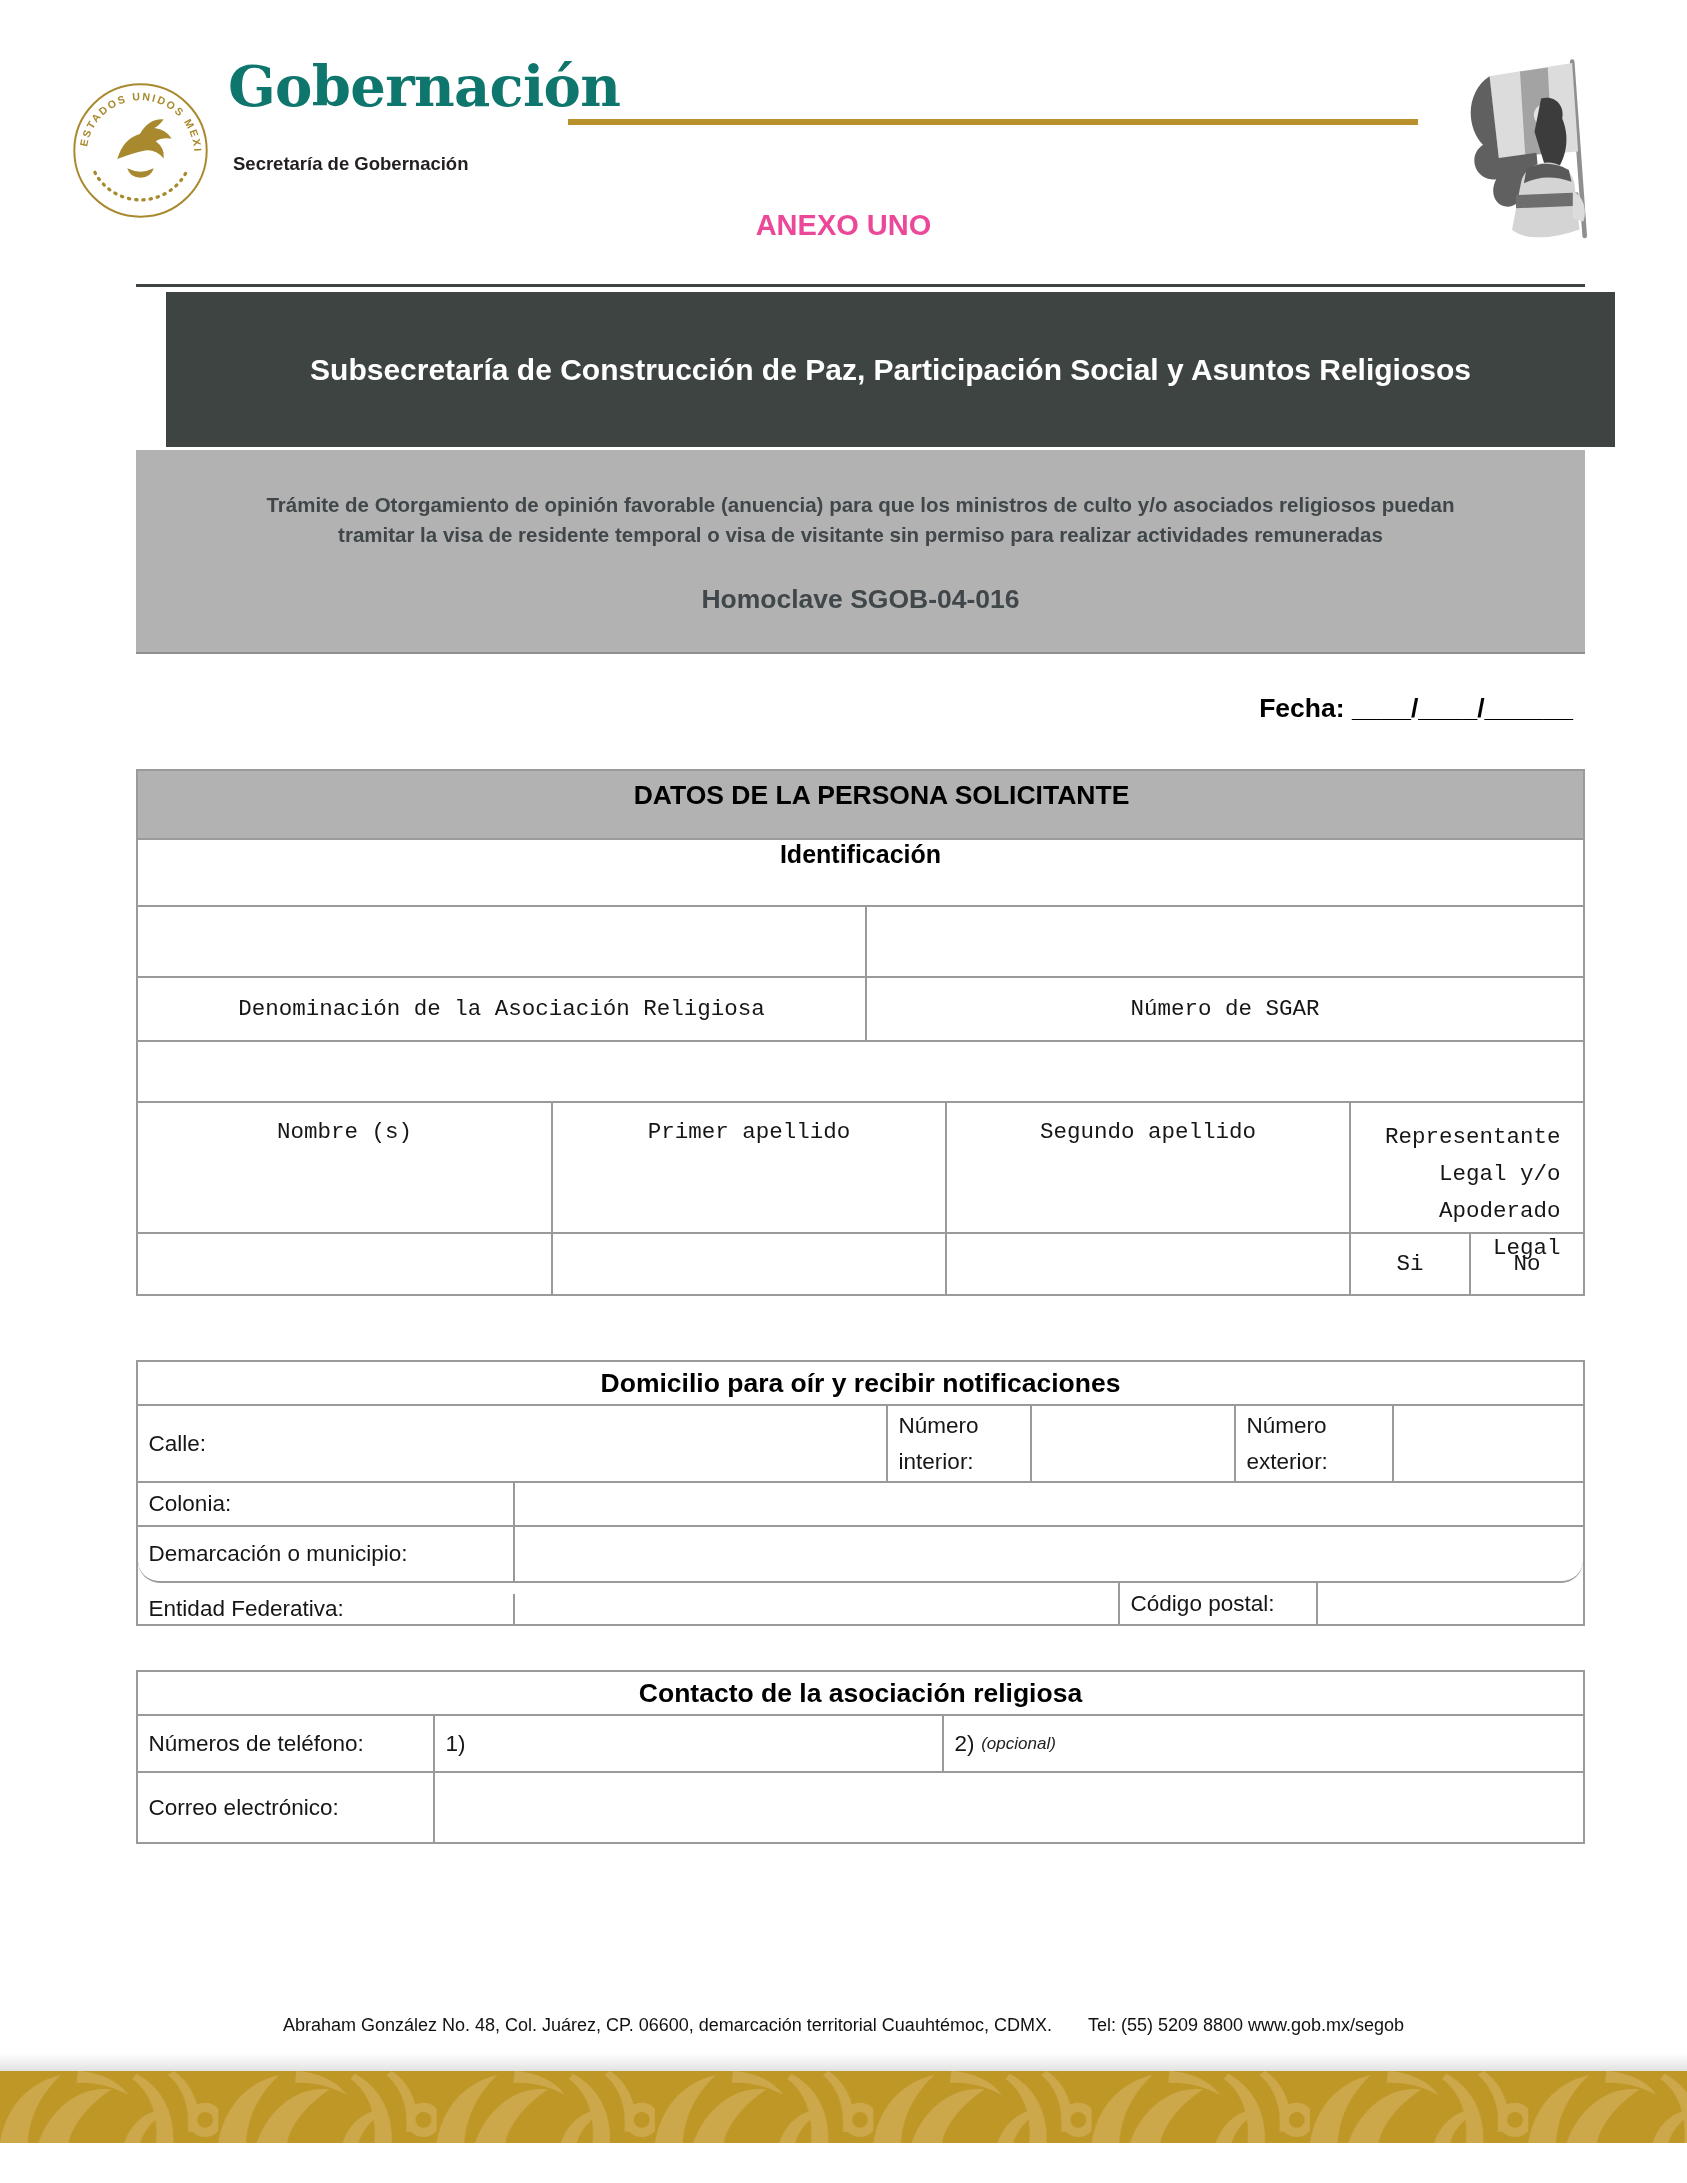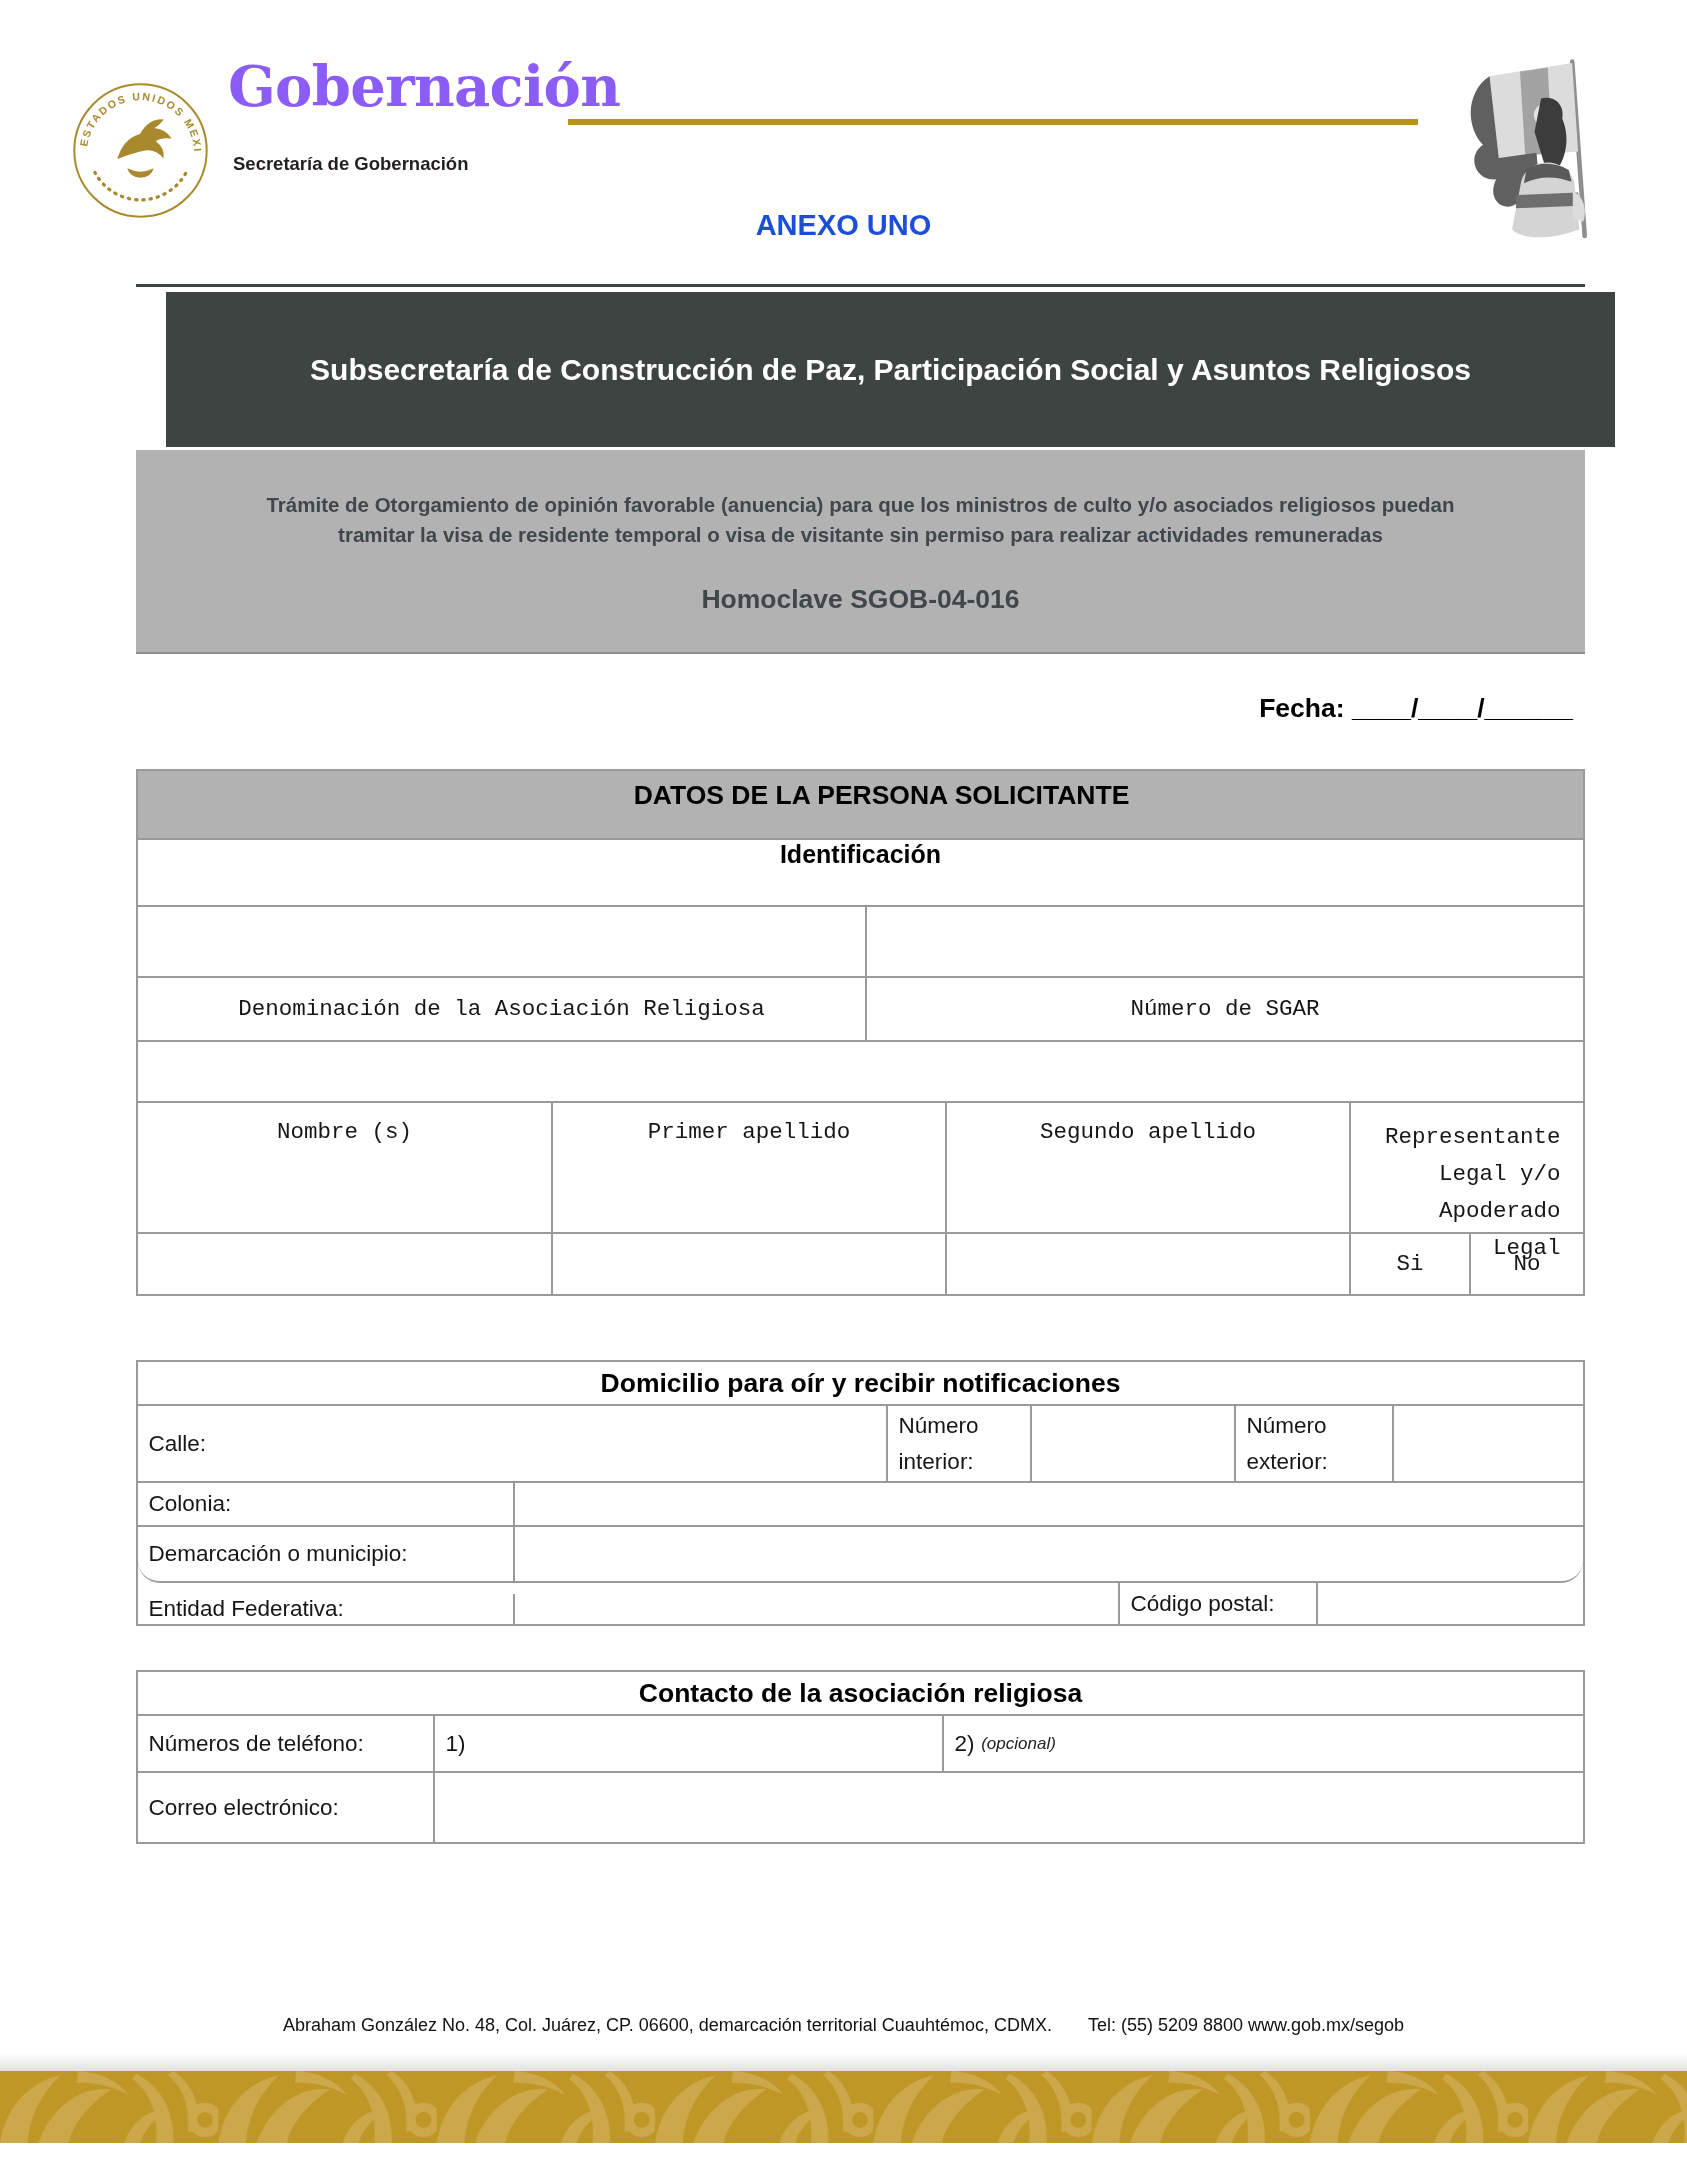--- a/index.html
+++ b/index.html
@@ -8,26 +8,26 @@
     position:relative;
     width:1687px;height:2183px;
     background:#ffffff;
     font-family:"Liberation Sans",sans-serif;
     color:#1b1b1b;
     overflow:hidden;
   }
   
   .seal{position:absolute;left:71px;top:81px;width:139px;height:139px;}
   .brand{position:absolute;left:228px;top:56px;font-family:"DejaVu Serif",serif;
-         font-weight:bold;font-size:56px;line-height:1.1;color:#8b5cf6;letter-spacing:-0.7px;}
+         font-weight:bold;font-size:56px;line-height:1.1;color:#0f766e;letter-spacing:-0.7px;}
   .brand-sub{position:absolute;left:233px;top:153px;font-size:18.5px;font-weight:bold;color:#231f20;}
   .gold-line{position:absolute;left:568px;top:119px;width:850px;height:6px;background:#b8912c;}
   .flag-art{position:absolute;left:1442px;top:52px;width:185px;height:189px;}
   .anexo{position:absolute;left:0;top:209px;width:100%;text-align:center;
-         font-size:29px;font-weight:bold;color:#1d4ed8;}
+         font-size:29px;font-weight:bold;color:#ec4899;}
   
   .bar-topline{position:absolute;left:136px;top:284px;width:1449px;height:3.3px;background:#3d4442;}
   .dark-bar{position:absolute;left:136px;top:292px;width:1449px;height:155px;background:#3d4442;
             display:flex;align-items:center;justify-content:center;margin-left:30px;}
   .dark-bar .t{color:#ffffff;font-size:30px;font-weight:bold;white-space:nowrap;}
   .gray-band{position:absolute;left:136px;top:450px;width:1449px;height:204px;background:#b3b2b2;
              border-bottom:2px solid #8f8f8f;text-align:center;padding-top:40px;}
   .gray-band .l{font-size:20.5px;font-weight:bold;color:#40474a;line-height:30px;white-space:nowrap;}
   .gray-band .h{margin-top:34px;font-size:26.5px;font-weight:bold;color:#40474a;}
   

